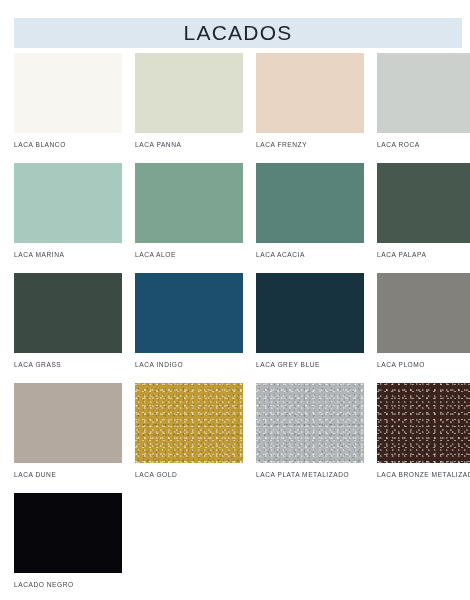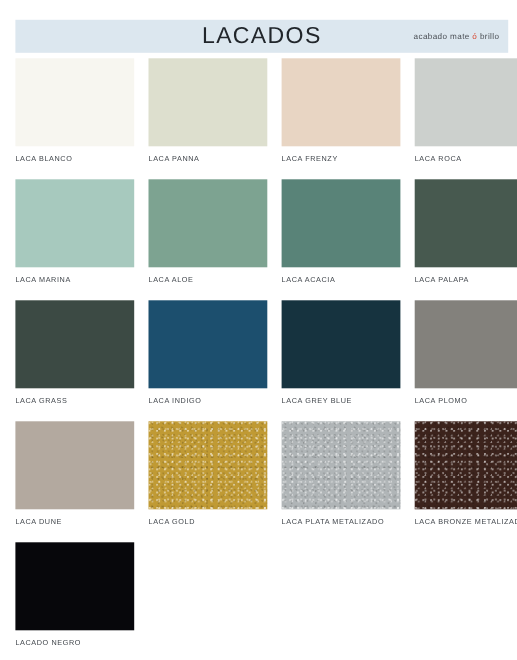--- a/index.html
+++ b/index.html
@@ -97,21 +97,20 @@
       radial-gradient(circle at 24% 88%, rgba(255,255,255,.40) 0 0.7px, transparent 1px),
       radial-gradient(circle at 71% 44%, rgba(0,0,0,.15) 0 0.7px, transparent 1px);
     background-size: 7px 7px, 9px 9px, 6px 6px, 11px 11px, 8px 8px, 5px 5px;
   }
 </style>
 </head>
 <body>
 
 <div id="header-band">
   <div id="page-title">LACADOS</div>
-  <div id="header-subtitle"><span>acabado mate </span><span class="accent-char">ó</span><span> brillo</span></div>
 </div>
 
 <div id="swatch-grid">
     <div class="swatch-row">
       <div class="swatch-cell">
         <div class="swatch-chip" style="background-color: rgb(247, 246, 240);"></div>
         <div class="swatch-label">LACA BLANCO</div>
       </div>
       <div class="swatch-cell">
         <div class="swatch-chip" style="background-color: rgb(221, 223, 206);"></div>

